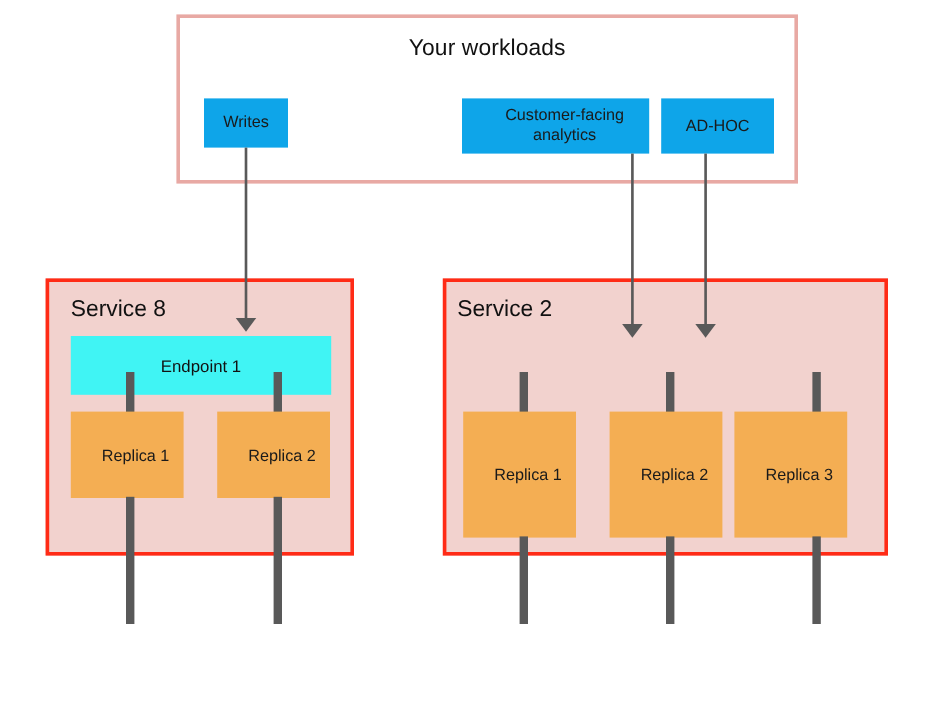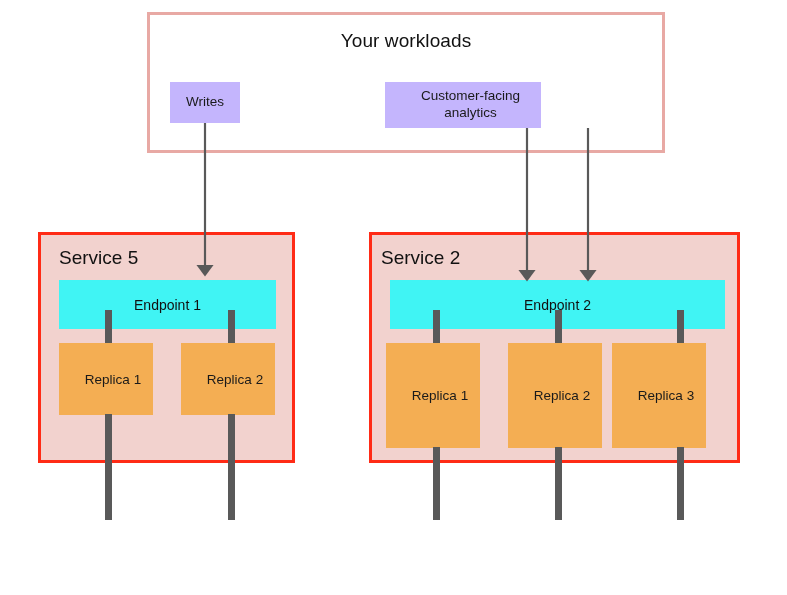--- a/index.html
+++ b/index.html
@@ -30,21 +30,21 @@
     left: 147px; top: 30px;
     width: 518px;
     text-align: center;
     font-size: 19px;
     color: #111111;
     letter-spacing: .1px;
   }
 
   
   .chip {
-    background: #c4b5fd;
+    background: #0ea5e9;
     color: #1a1a1a;
     font-size: 13.5px;
     display: flex;
     align-items: center;
     justify-content: center;
     text-align: center;
     line-height: 1.25;
     padding: 0 5px;
   }
   .chip-writes   { left: 170px; top: 82px; width: 70px;  height: 41px; }
@@ -132,37 +132,37 @@
 </head>
 <body>
 
 <div id="canvas">
 
   <div class="abs workloads-box"></div>
   <div class="abs workloads-title">Your workloads</div>
 
   <div class="abs chip chip-writes">Writes</div>
   <div class="abs chip chip-customer">Customer-facing analytics</div>
+  <div class="abs chip chip-adhoc">AD-HOC</div>
 
   <div class="abs service-box service1"></div>
-  <div class="abs service-label service1-label">Service 5</div>
+  <div class="abs service-label service1-label">Service 8</div>
   <div class="abs endpoint endpoint1">Endpoint 1</div>
 
   <div class="abs conn stub-ep" style="left:105px"></div>
   <div class="abs conn stub-ep" style="left:228px"></div>
 
   <div class="abs replica r-s1 r1a">Replica 1</div>
   <div class="abs replica r-s1 r1b">Replica 2</div>
 
   <div class="abs conn run-s1" style="left:105px"></div>
   <div class="abs conn run-s1" style="left:228px"></div>
 
   <div class="abs service-box service2"></div>
   <div class="abs service-label service2-label">Service 2</div>
-  <div class="abs endpoint endpoint2">Endpoint 2</div>
 
   <div class="abs conn stub-ep" style="left:433px"></div>
   <div class="abs conn stub-ep" style="left:555px"></div>
   <div class="abs conn stub-ep" style="left:677px"></div>
 
   <div class="abs replica r-s2 r2a">Replica 1</div>
   <div class="abs replica r-s2 r2b">Replica 2</div>
   <div class="abs replica r-s2 r2c">Replica 3</div>
 
   <div class="abs conn run-s2" style="left:433px"></div>

